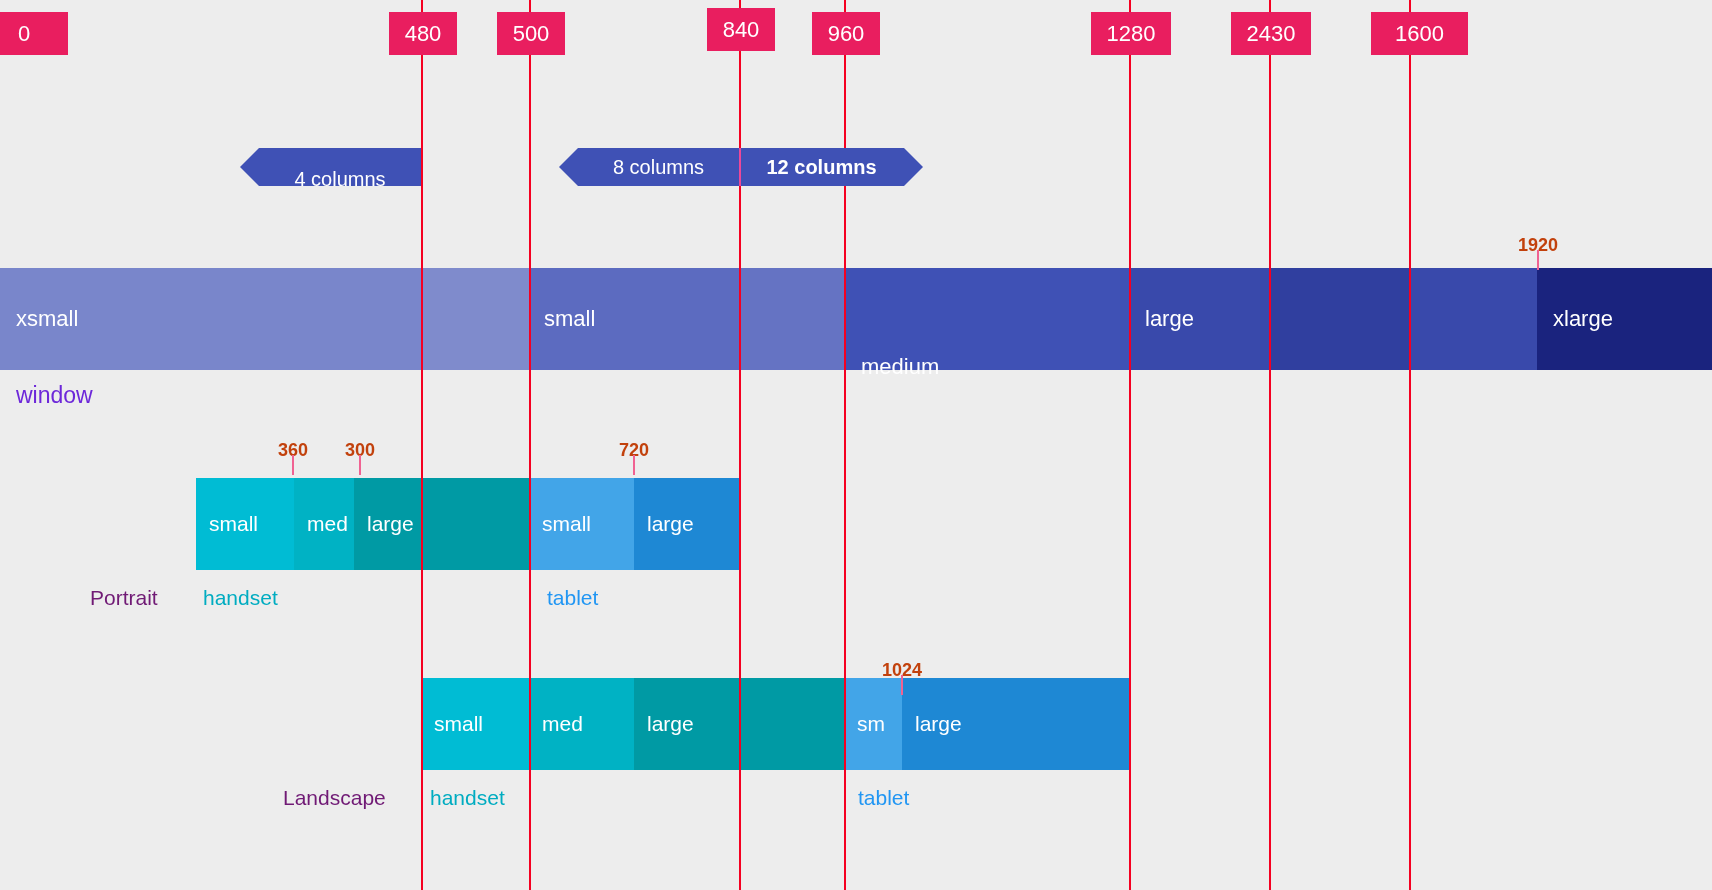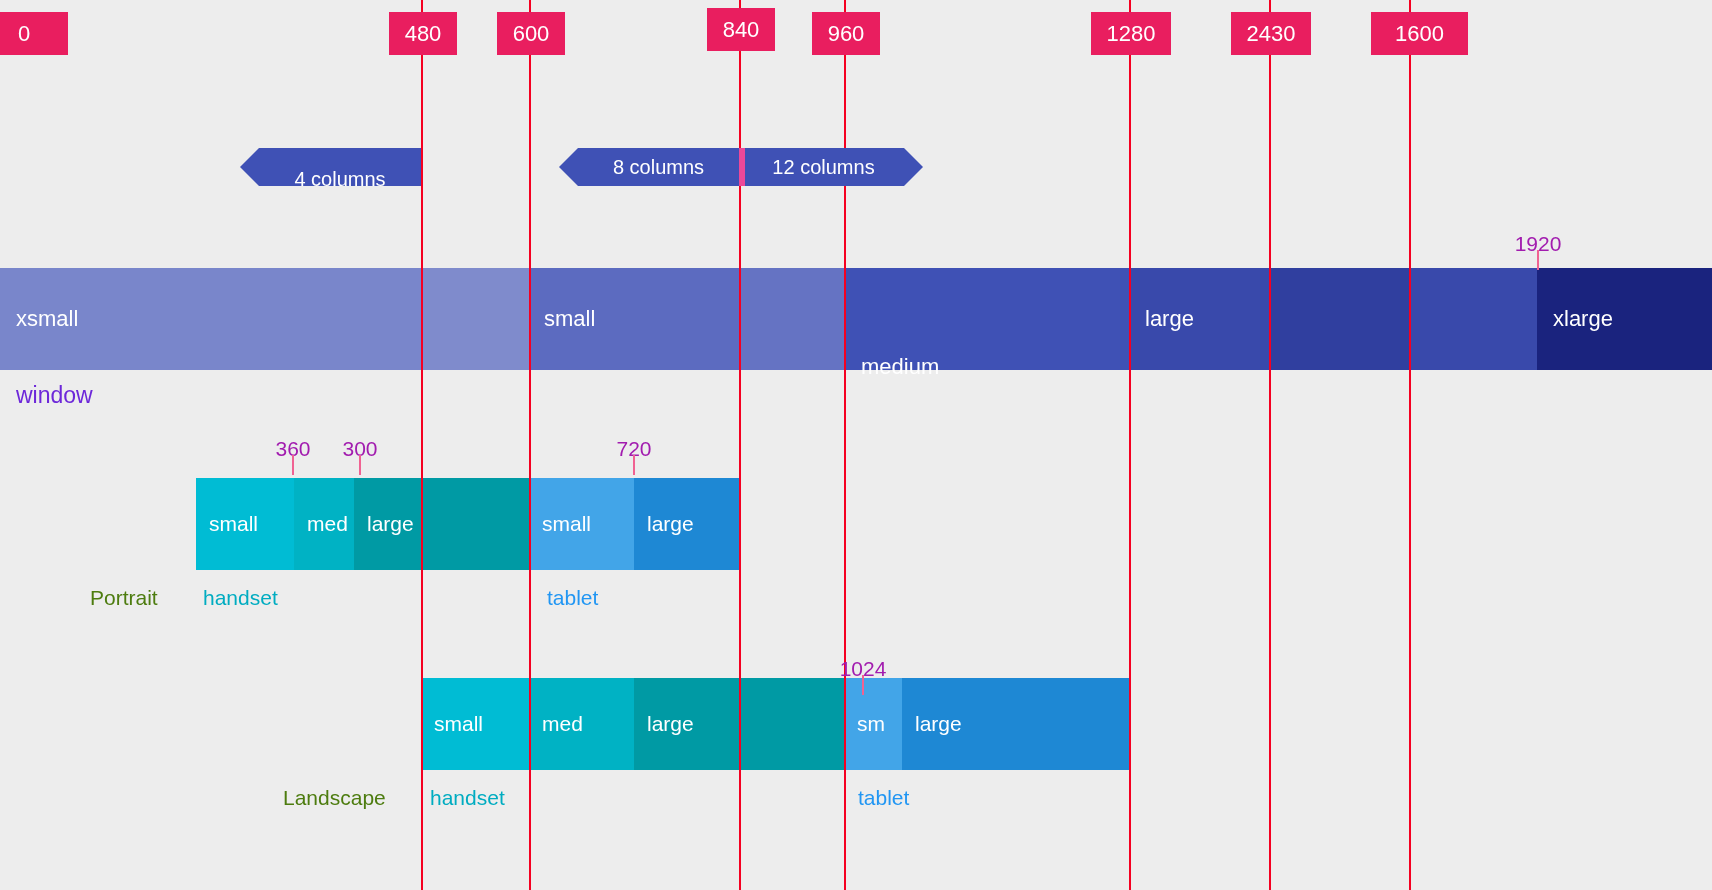--- a/index.html
+++ b/index.html
@@ -74,21 +74,22 @@
   }
   .colband .seg {
     display: flex;
     align-items: center;
     justify-content: center;
     color: #ffffff;
     font-size: 20px;
     box-sizing: border-box;
   }
   .colband .seg + .seg {
-    border-left: 6px solid #ec4899;
+    border-left: 2px solid #ec4899;
+    font-weight: bold;
   }
 
   
   .winband {
     position: absolute;
     height: 102px;
     z-index: 2;
   }
   .winband .wseg {
     position: absolute;
@@ -137,61 +138,62 @@
   
   .anno {
     position: absolute;
     z-index: 5;
   }
   .anno .anno-text {
     position: absolute;
     left: 50%;
     transform: translateX(-50%);
     bottom: 14px;
-    font-size: 21px;
-    color: #a21caf;
+    font-size: 18px;
+    color: #c2410c;
     white-space: nowrap;
+    font-weight: bold;
   }
   .anno .anno-tick {
     position: absolute;
     left: 50%;
     bottom: 0;
     width: 2px;
     height: 20px;
     margin-left: -1px;
     background: #f06292;
   }
 
   
   .row-caption {
     position: absolute;
     font-size: 21px;
     z-index: 5;
     white-space: nowrap;
   }
-  .cap-orient { color: #4d7c0f; }
+  .cap-orient { color: #701a75; }
   .cap-handset { color: #00acc1; }
   .cap-tablet  { color: #2196f3; }
 </style>
 </head>
 <body>
 
 <div id="stage">
 
   <div class="gridline" style="left:421px;"></div>
   <div class="gridline" style="left:529px;"></div>
   <div class="gridline" style="left:739px;"></div>
   <div class="gridline" style="left:844px;"></div>
   <div class="gridline" style="left:1129px;"></div>
   <div class="gridline" style="left:1269px;"></div>
   <div class="gridline" style="left:1409px;"></div>
 
   <div class="tick-label" style="left:0px;   top:12px; width:68px; text-align:left; padding-left:18px;">0</div>
   <div class="tick-label" style="left:389px; top:12px; width:68px;">480</div>
-  <div class="tick-label" style="left:497px; top:12px; width:68px;">600</div>
+  <div class="tick-label" style="left:497px; top:12px; width:68px;">500</div>
   <div class="tick-label" style="left:707px; top:8px; width:68px;">840</div>
   <div class="tick-label" style="left:812px; top:12px; width:68px;">960</div>
   <div class="tick-label" style="left:1091px;top:12px; width:80px;">1280</div>
   <div class="tick-label" style="left:1231px;top:12px; width:80px;">2430</div>
   <div class="tick-label" style="left:1371px;top:12px; width:97px;">1600</div>
 
   <div class="colband" style="left:259px; top:148px; width:162px;">
     <div class="cap-left"></div>
     <div class="seg" style="width:162px;margin-top:24px;">4 columns</div>
   </div>
@@ -265,21 +267,21 @@
     </div>
     <div class="dseg" style="left:634px; width:105px; background:#1e88d4;">
       <span>large</span>
     </div>
   </div>
 
   <div class="row-caption cap-orient" style="left:90px; top:586px;">Portrait</div>
   <div class="row-caption cap-handset" style="left:203px; top:586px;">handset</div>
   <div class="row-caption cap-tablet" style="left:547px; top:586px;">tablet</div>
 
-  <div class="anno" style="left:833px; top:630px; width:60px; height:65px;text-align:right;">
+  <div class="anno" style="left:872px; top:630px; width:60px; height:65px;text-align:right;">
     <div class="anno-text">1024</div>
     <div class="anno-tick"></div>
   </div>
 
   <div class="devband" style="left:0px; top:678px; width:1712px;">
     <div class="dseg" style="left:421px; width:108px; background:#00bcd4;">
       <span>small</span>
     </div>
     <div class="dseg" style="left:529px; width:105px; background:#00b2c4;">
       <span>med</span>

